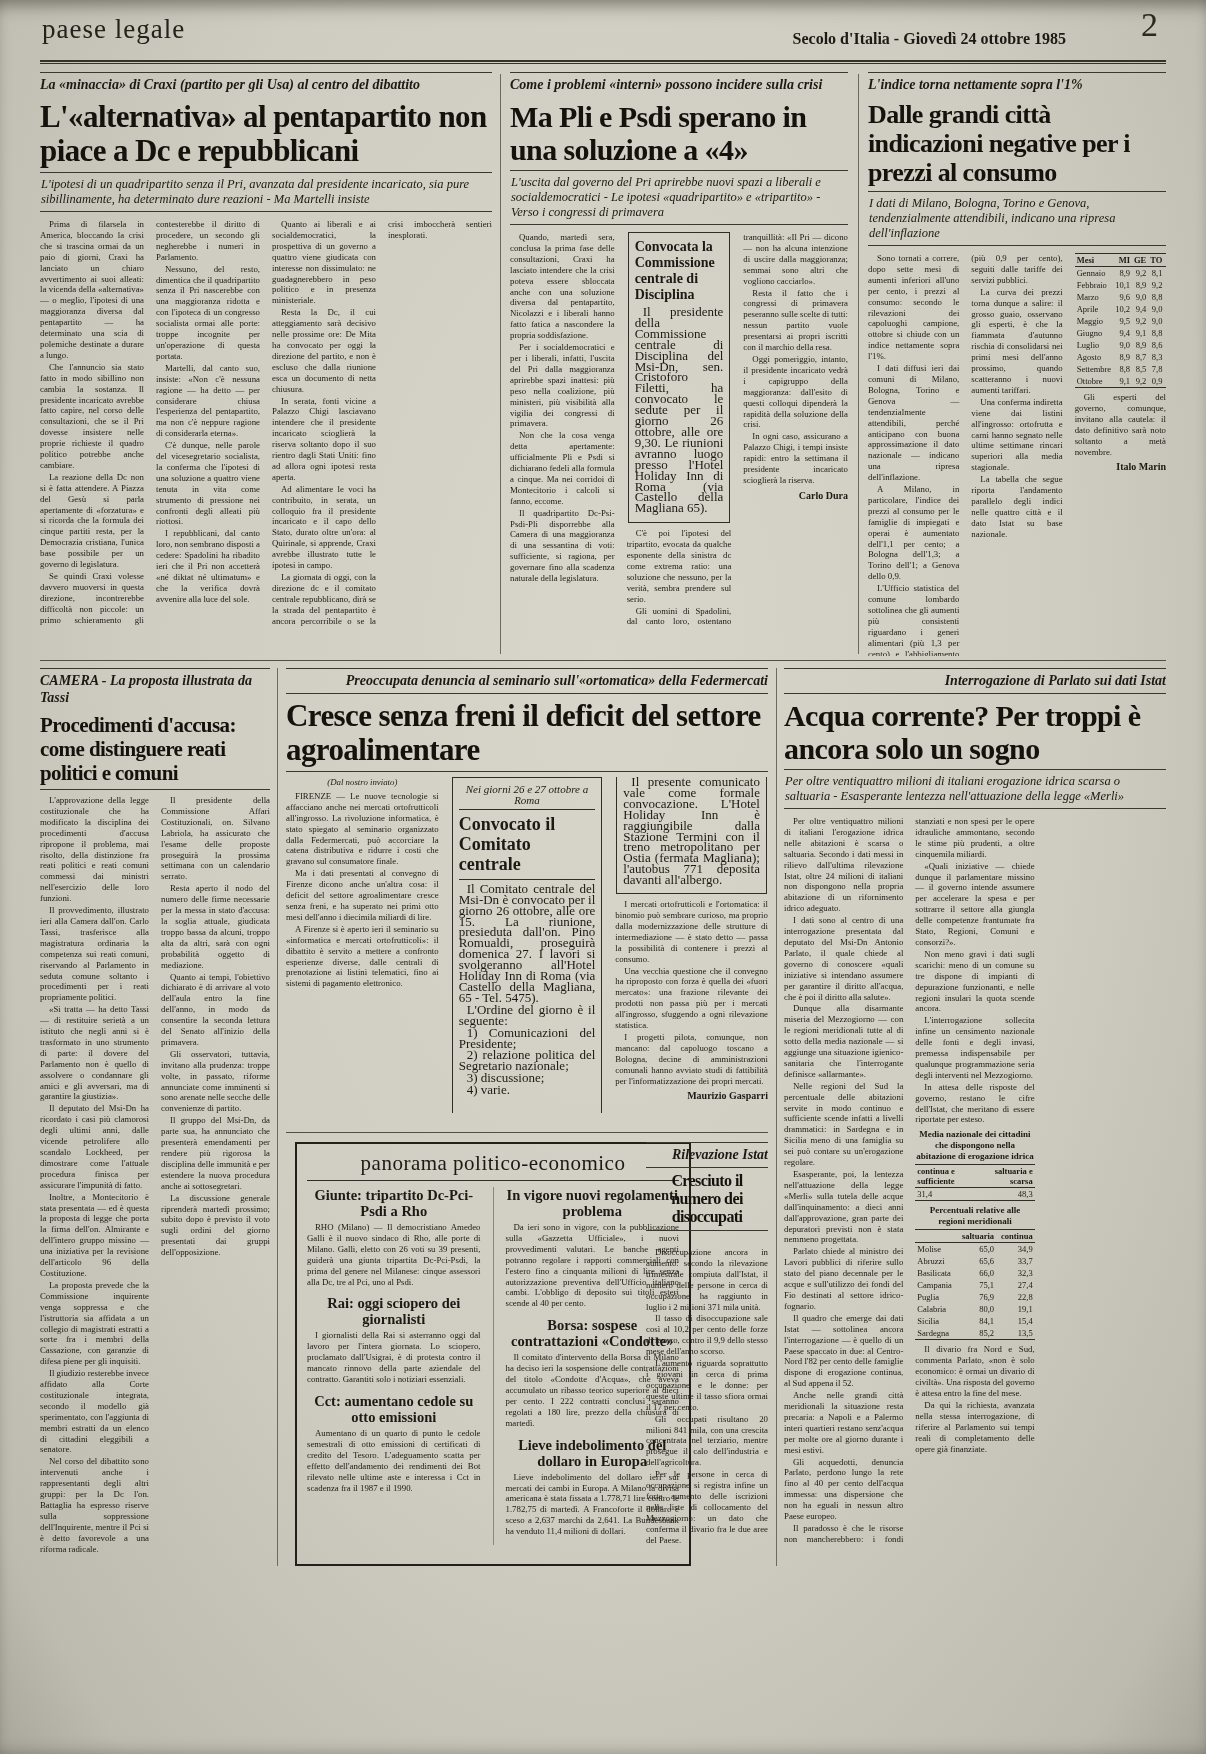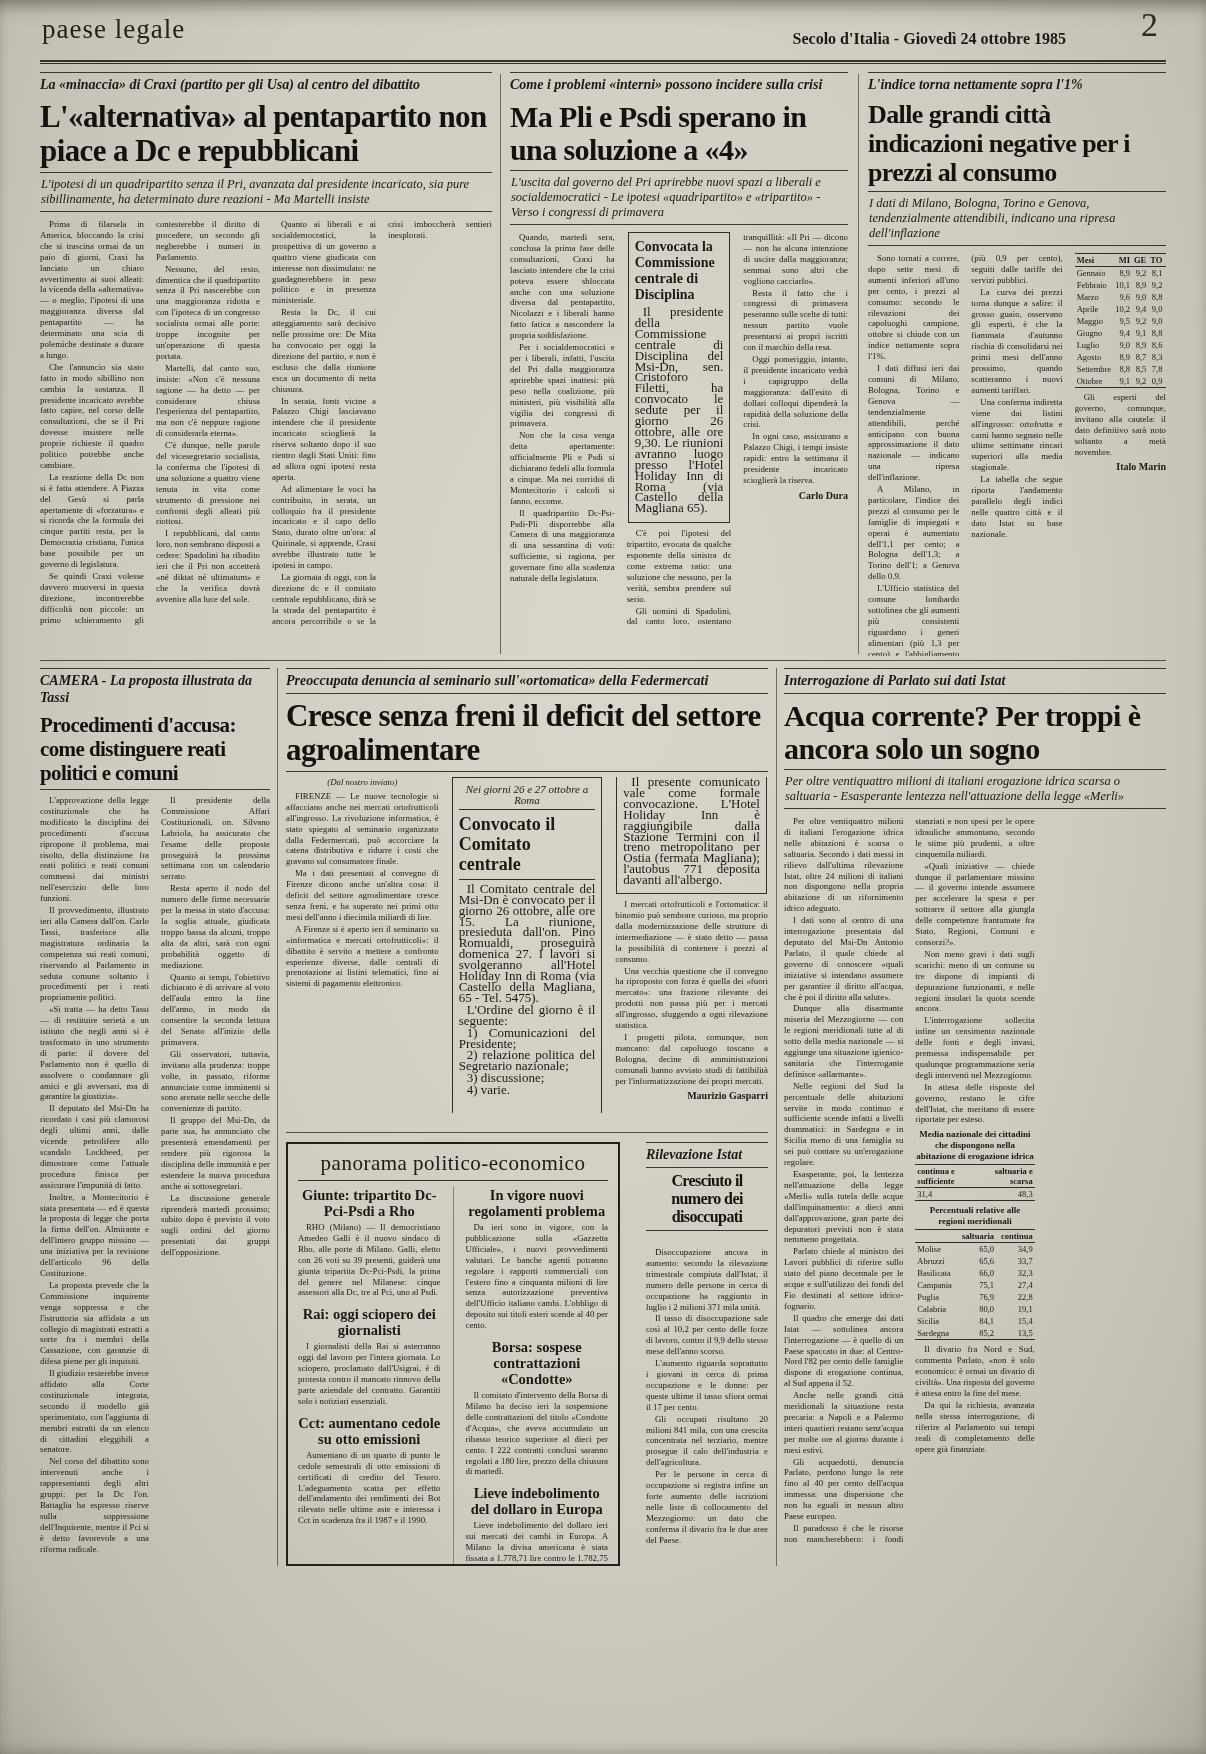--- a/index.html
+++ b/index.html
@@ -15,21 +15,21 @@
   .mast-line{ position:absolute; right:140px; top:30px; font-size:16px; font-weight:bold; }
   .page-num{ position:absolute; right:48px; top:6px; font-size:34px; color:#2a281f; }
   .header-rule{ position:absolute; left:40px; right:40px; top:60px; height:4px;
     border-top:2px solid #34322a; border-bottom:1px solid #34322a; }
   .hrule{ position:absolute; height:0; border-top:1px solid #514f45; }
   .vrule{ position:absolute; width:0; border-left:1px solid #6b6960; }
   
   .art{ position:absolute; overflow:hidden; }
   .kicker{ font-style:italic; font-weight:bold; font-size:14px; line-height:17px;
     border-top:1px solid #3a382e; padding:3px 0 2px; }
-  .kicker.center{ text-align:left; border-bottom:1px solid #3a382e; padding-bottom:4px; }
+  .kicker.center{ text-align:right; border-bottom:1px solid #3a382e; padding-bottom:4px; }
   .kicker.small{ font-size:14px; }
   .headline{ font-weight:bold; letter-spacing:-0.6px; color:#14120c; margin:5px 0 4px; }
   .h-xl{ font-size:31px; line-height:34px; }
   .h-lg{ font-size:30px; line-height:33px; }
   .h-md{ font-size:26px; line-height:29px; }
   .h-sm{ font-size:21px; line-height:24px; }
   .h-xs{ font-size:16px; line-height:18px; margin:4px 0; text-align:center; }
   .subhead{ font-style:italic; font-size:12.5px; line-height:15px;
     border-top:1px solid #3a382e; border-bottom:1px solid #3a382e; padding:4px 1px; margin:2px 0 7px; }
   .body-cols{ column-gap:12px; column-fill:auto; overflow:hidden; text-align:justify;
@@ -109,21 +109,21 @@
           <p>Il quadripartito Dc-Psi-Psdi-Pli disporrebbe alla Camera di una maggioranza di una sessantina di voti: sufficiente, si ragiona, per governare fino alla scadenza naturale della legislatura.</p>
         </div>
       <div class="notice">
         <div class="n-title">Convocata la Commissione centrale di Disciplina</div>
         <p>Il presidente della Commissione centrale di Disciplina del Msi-Dn, sen. Cristoforo Filetti, ha convocato le sedute per il giorno 26 ottobre, alle ore 9,30. Le riunioni avranno luogo presso l'Hotel Holiday Inn di Roma (via Castello della Magliana 65).</p>
       </div>
       <div>
           <p>C'è poi l'ipotesi del tripartito, evocata da qualche esponente della sinistra dc come extrema ratio: una soluzione che nessuno, per la verità, sembra prendere sul serio.</p>
           <p>Gli uomini di Spadolini, dal canto loro, ostentano tranquillità: «Il Pri — dicono — non ha alcuna intenzione di uscire dalla maggioranza; semmai sono altri che vogliono cacciarlo».</p>
           <p>Resta il fatto che i congressi di primavera peseranno sulle scelte di tutti: nessun partito vuole presentarsi ai propri iscritti con il marchio della resa.</p>
-          <p>Oggi pomeriggio, intanto, il presidente incaricato vedrà i capigruppo della maggioranza: dall'esito di dollari colloqui dipenderà la rapidità della soluzione della crisi.</p>
+          <p>Oggi pomeriggio, intanto, il presidente incaricato vedrà i capigruppo della maggioranza: dall'esito di questi colloqui dipenderà la rapidità della soluzione della crisi.</p>
           <p>In ogni caso, assicurano a Palazzo Chigi, i tempi insiste rapidi: entro la settimana il presidente incaricato scioglierà la riserva.</p>
         </div>
       <p class="byline">Carlo Dura</p>
     </div>
   </section>
 
   <div class="vrule" style="left:858px; top:74px; height:580px;"></div>
 
   <section class="art" style="left:868px; top:72px; width:298px; height:584px;">
     <div class="kicker small">L'indice torna nettamente sopra l'1%</div>
@@ -283,21 +283,21 @@
           <p>I mercati ortofrutticoli e l'ortomatica: il binomio può sembrare curioso, ma proprio dalla modernizzazione delle strutture di intermediazione — è stato detto — passa la possibilità di contenere i prezzi al consumo.</p>
           <p>Una vecchia questione che il convegno ha riproposto con forza è quella dei «fuori mercato»: una frazione rilevante dei prodotti non passa più per i mercati all'ingrosso, sfuggendo a ogni rilevazione statistica.</p>
           <p>I progetti pilota, comunque, non mancano: dal capoluogo toscano a Bologna, decine di amministrazioni comunali hanno avviato studi di fattibilità per l'informatizzazione dei propri mercati.</p>
         </div>
       <p class="byline">Maurizio Gasparri</p>
     </div>
   </section>
 
   <div class="hrule" style="left:286px; top:1132px; width:482px;"></div>
 
-  <aside class="panorama" style="left:286px; top:1142px; width:334px; height:424px;">
+  <aside class="panorama" style="left:295px; top:1142px; width:396px; height:424px;">
     <div class="pan-title">panorama politico-economico</div>
     <div class="pan-cols">
       <div class="pan-col">
         <div class="pan-item">
           <h3>Giunte: tripartito Dc-Pci-Psdi a Rho</h3>
           <p>RHO (Milano) — Il democristiano Amedeo Galli è il nuovo sindaco di Rho, alle porte di Milano. Galli, eletto con 26 voti su 39 presenti, guiderà una giunta tripartita Dc-Pci-Psdi, la prima del genere nel Milanese: cinque assessori alla Dc, tre al Pci, uno al Psdi.</p>
         </div>
         <div class="pan-item">
           <h3>Rai: oggi sciopero dei giornalisti</h3>
           <p>I giornalisti della Rai si asterranno oggi dal lavoro per l'intera giornata. Lo sciopero, proclamato dall'Usigrai, è di protesta contro il mancato rinnovo della parte aziendale del contratto. Garantiti solo i notiziari essenziali.</p>

